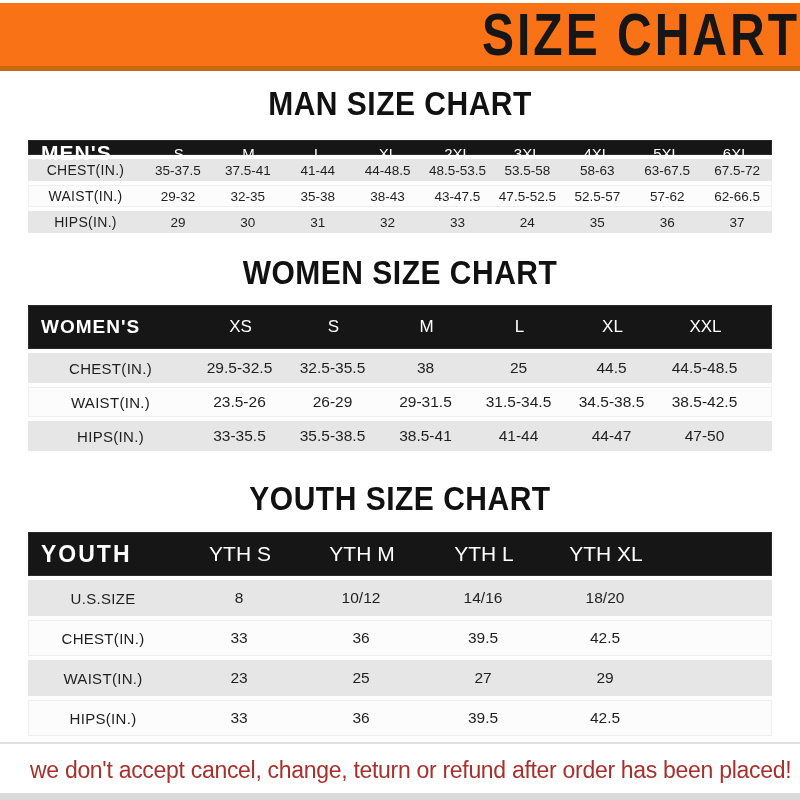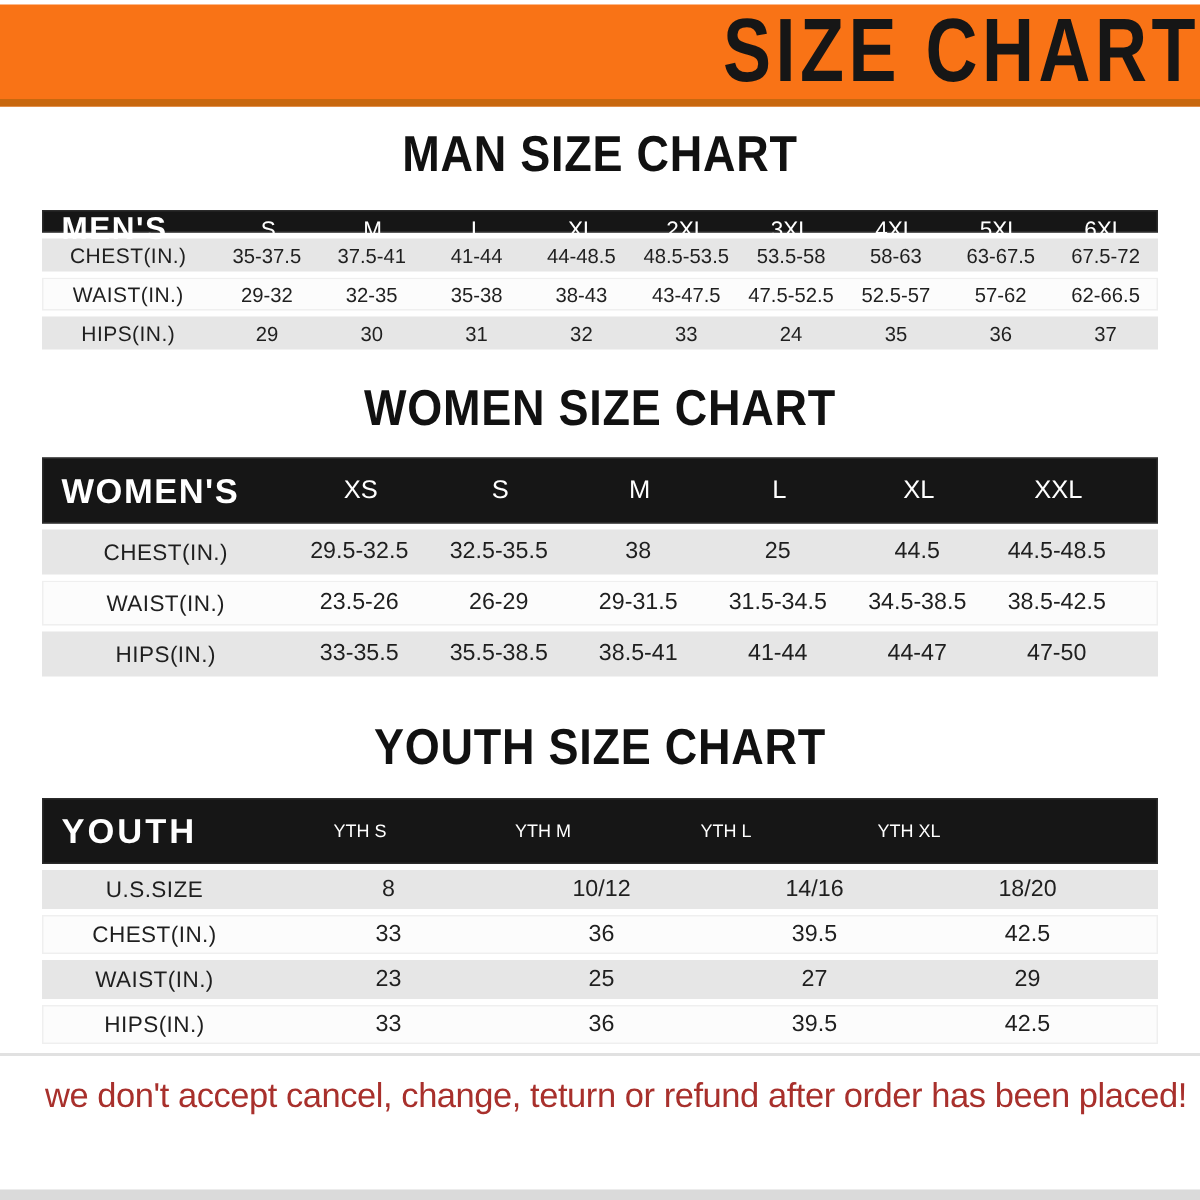--- a/index.html
+++ b/index.html
@@ -78,32 +78,32 @@
   .men-table .thead { height: 15px; }
   .men-table .hlabel { font-size: 21px; }
   .men-table .hsize { font-size: 15px; }
   .men-table .trow { height: 22px; margin-top: 4px; font-size: 13.5px; }
   .men-table .rlabel { font-size: 14px; }
 
   
   .women-table { margin-top: 14px; }
   .women-grid { grid-template-columns: 165px repeat(6, 93px) 1fr; }
   .women-table .thead { height: 44px; }
-  .women-table .hlabel { font-size: 23px; }
+  .women-table .hlabel { font-size: 19px; }
   .women-table .hsize { font-size: 17px; }
   .women-table .trow { height: 30px; margin-top: 4px; font-size: 15.5px; }
   .women-table .rlabel { font-size: 15px; }
 
   
   .youth-table { margin-top: 15px; }
   .youth-grid { grid-template-columns: 150px repeat(4, 122px) 1fr; }
   .youth-table .thead { height: 44px; }
   .youth-table .hlabel { font-size: 23px; letter-spacing: 2px; }
-  .youth-table .hsize { font-size: 12px; }
-  .youth-table .trow { height: 26px; margin-top: 4px; font-size: 15.5px; gap: 20px; }
+  .youth-table .hsize { font-size: 21px; }
+  .youth-table .trow { height: 36px; margin-top: 4px; font-size: 15.5px; }
   .youth-table .rlabel { font-size: 15px; }
 
   
   .footer-divider {
     margin-top: 6px;
     height: 2px;
     background: #E1E1E1;
   }
   .disclaimer {
     margin: 10px 0 0 30px;

